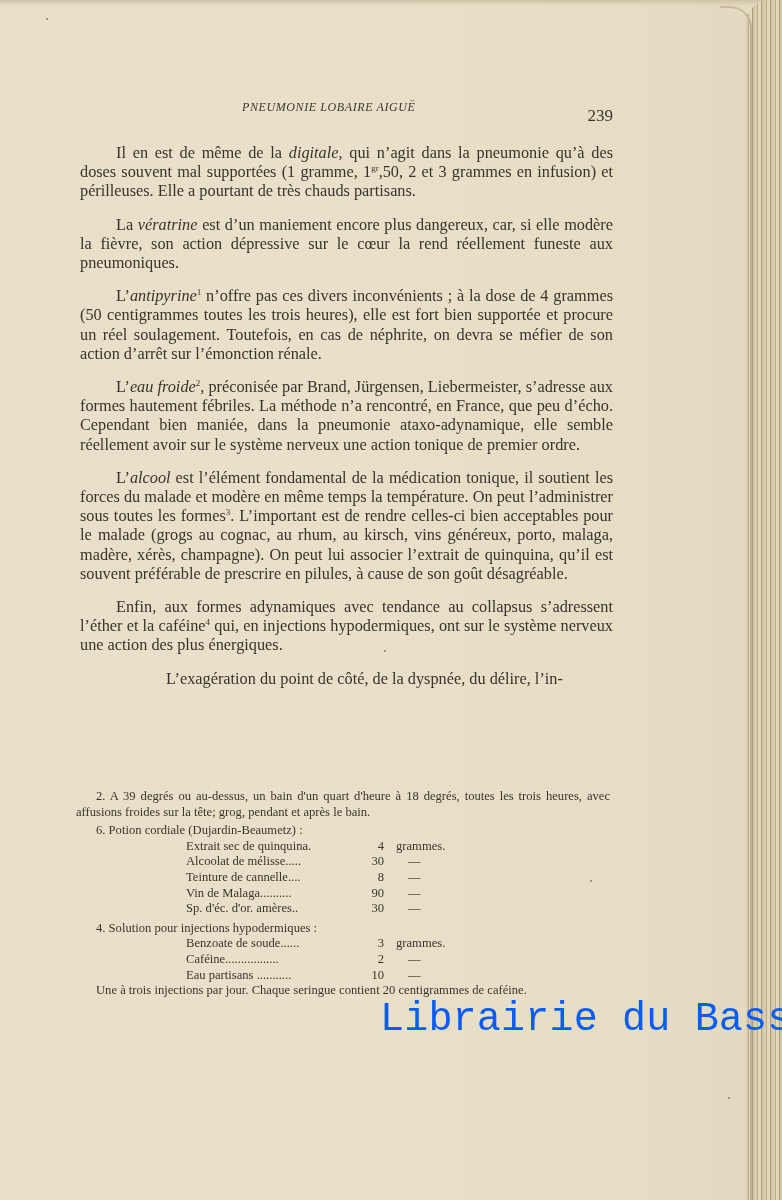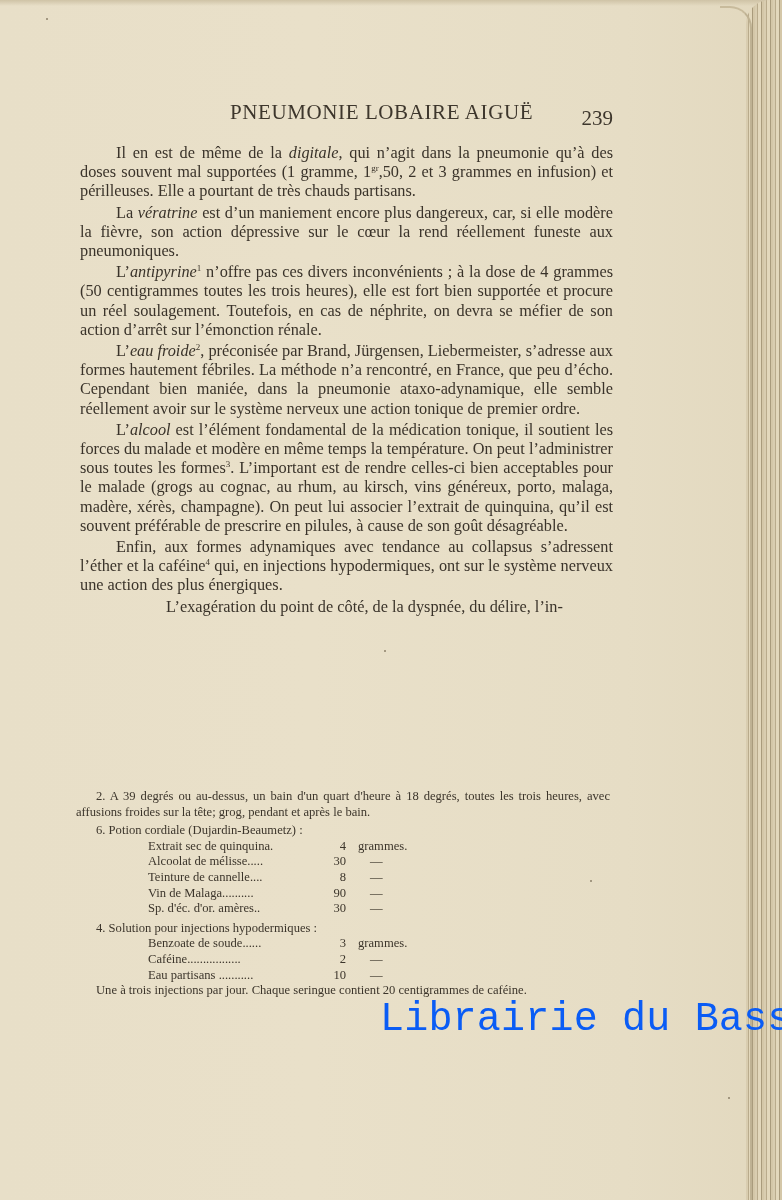--- a/index.html
+++ b/index.html
@@ -58,44 +58,45 @@
       left: 80px;
       top: 96px;
       width: 533px;
     }
     .running-head {
       position: relative;
       height: 34px;
     }
     .running-title {
       position: absolute;
-      left: 150px;
+      left: 162px;
       top: 4px;
-      font-size: 21px;
+      font-size: 12px;
       letter-spacing: 0.6px;
       color: #3d362c;
+      font-style: italic;
     }
     .page-number {
       position: absolute;
       right: 0;
       top: 10px;
-      font-size: 21px;
+      font-size: 17px;
       color: #3d362c;
       text-align: center;
     }
     .body-text p {
       margin: 0;
       font-size: 16.3px;
       line-height: 19.2px;
       text-align: justify;
       text-indent: 36px;
       hyphens: none;
     }
     .body-text p + p {
-      margin-top: 2px;
+      margin-top: 14px;
     }
     .body-text p.p1 { margin-top: 13px; }
     sup {
       font-size: 9px;
       vertical-align: 6px;
       line-height: 0;
     }
     em { font-style: italic; }
     .notes {
       position: absolute;
@@ -106,21 +107,21 @@
       line-height: 15.6px;
       color: #3c352b;
     }
     .notes p {
       margin: 0;
       text-align: justify;
       text-indent: 20px;
     }
     .notes p.note { margin-top: 3px; }
     .recipe {
-      margin-left: 72px;
+      margin-left: 110px;
       width: 300px;
     }
     .recipe-row {
       display: flex;
       height: 15.6px;
       align-items: baseline;
     }
     .recipe-name {
       width: 170px;
       white-space: nowrap;

